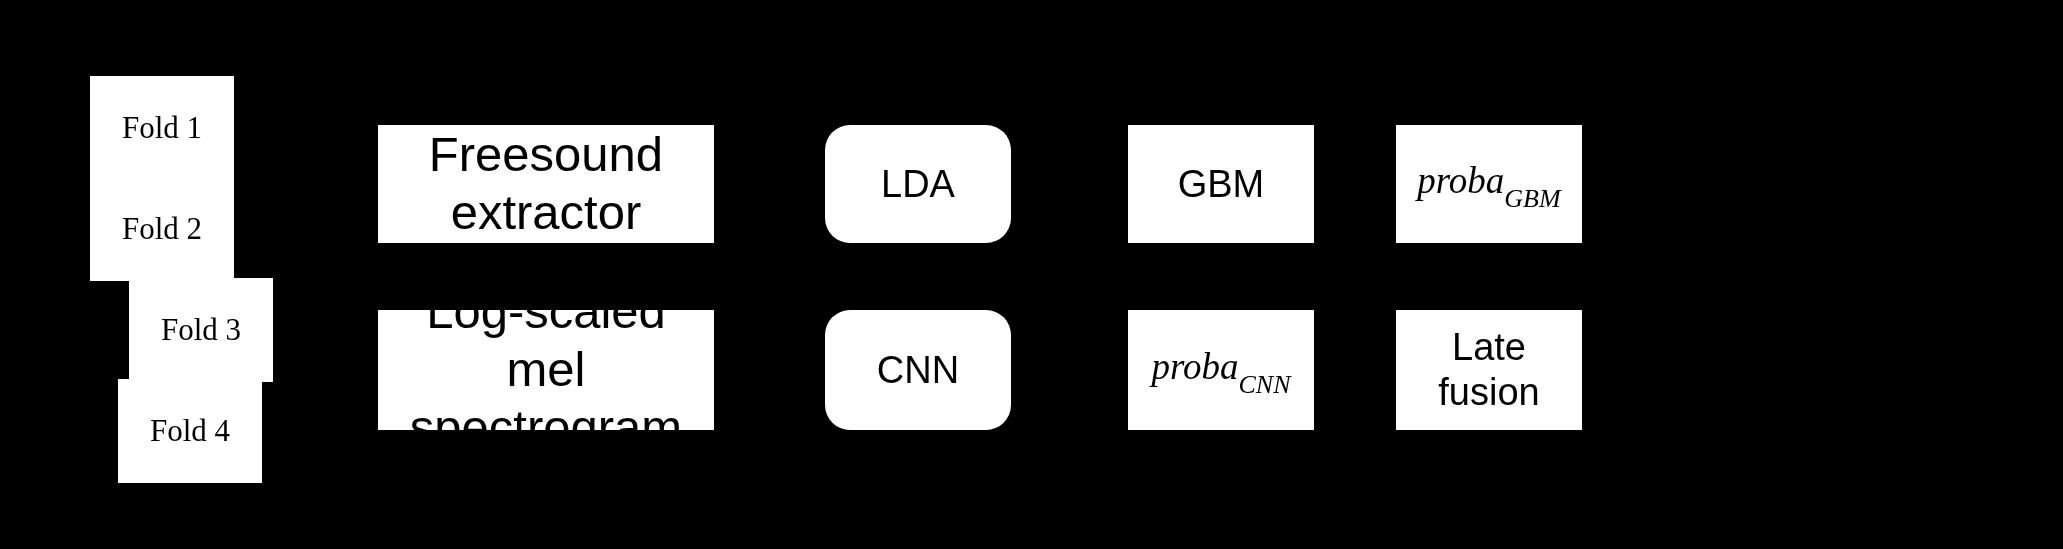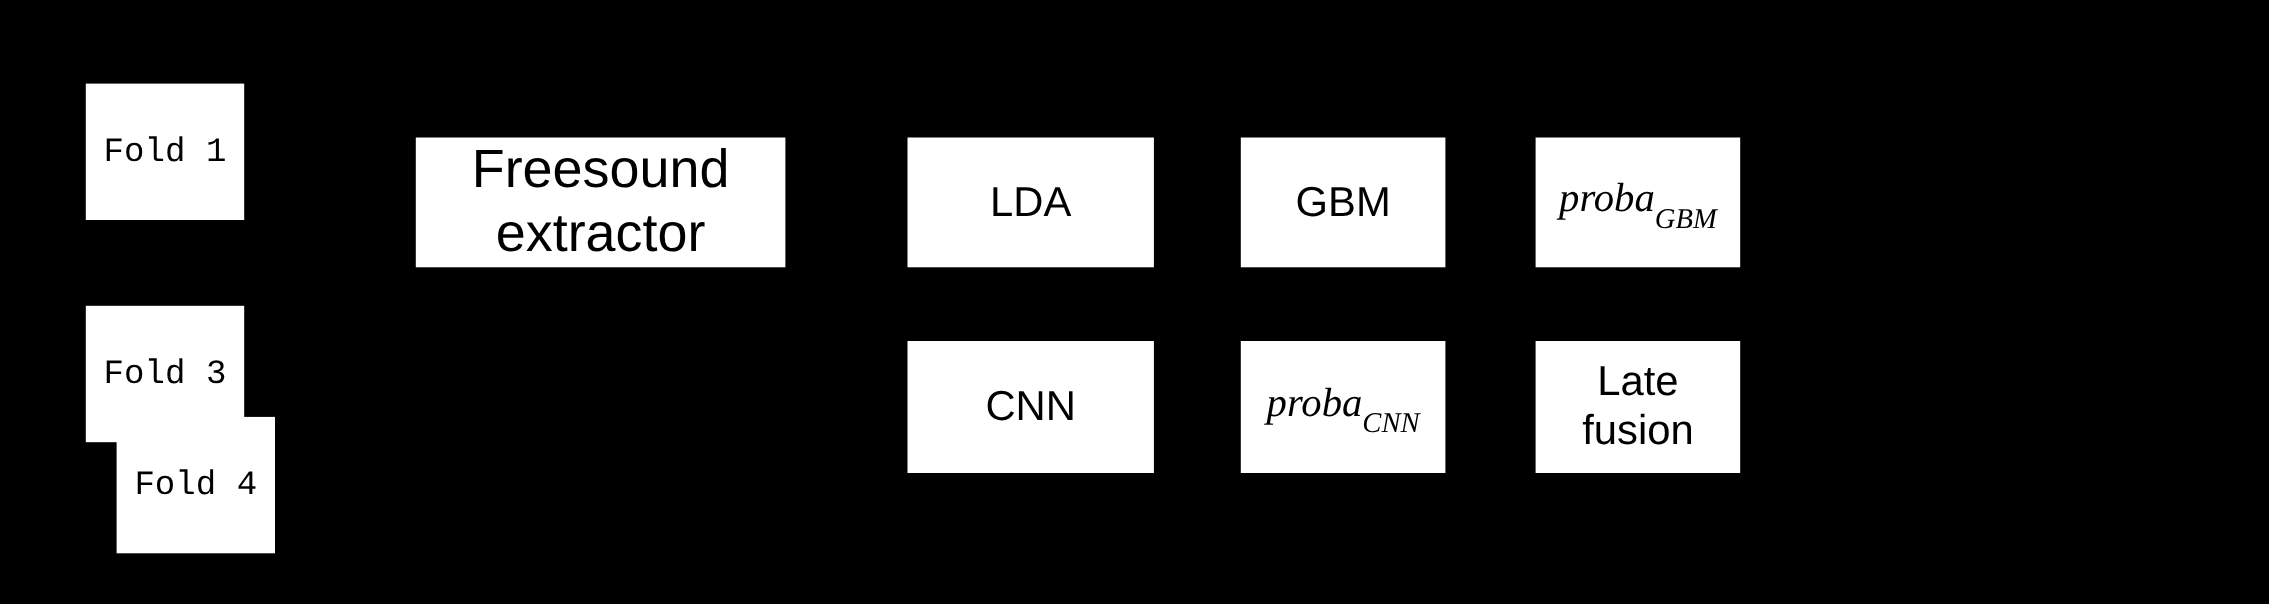--- a/index.html
+++ b/index.html
@@ -35,43 +35,43 @@
   
   .fold-stack {
     position: absolute;
     left: 78px;
     top: 76px;
     width: 144px;
     height: 400px;
   }
   .fold-box {
     position: absolute;
-    left: 0;
+    left: 12px;
     width: 144px;
-    height: 124px;
+    height: 104px;
     background: #ffffff;
     color: #000000;
     display: flex;
     align-items: center;
     justify-content: center;
     font-size: 31px;
-    font-family: Liberation Mono, monospace;
+    font-family: Liberation Serif, serif;
     box-sizing: border-box;
   }
   .fold-0 { top: 0px; }
   .fold-1 { top: 101px; }
-  .fold-2 { top: 202px; }
+  .fold-2 { top: 202px; margin-left: 39px; }
   .fold-3 { top: 303px; margin-left: 28px; }
 
   
   .row-top    { top: 125px; height: 118px; }
   .row-bottom { top: 310px; height: 120px; }
 
   .col-extractor { left: 378px;  width: 336px; }
-  .col-model     { left: 825px;  width: 224px; }
+  .col-model     { left: 825px;  width: 186px; border-radius: 25px; }
   .col-stage3    { left: 1128px; width: 186px; }
   .col-stage4    { left: 1396px; width: 186px; }
 
   .label-lg   { font-size: 49px; }
   .label-md   { font-size: 38px; }
 
   .math-term {
     font-family: "Liberation Serif", serif;
     font-style: italic;
     font-size: 37px;
@@ -89,20 +89,23 @@
 </style>
 </head>
 <body>
 
 <div id="diagram-canvas">
 
   <div class="fold-stack">
     <div class="fold-box fold-0">
       <span>Fold 1</span>
     </div>
+    <div class="fold-box fold-1">
+      <span>Fold 2</span>
+    </div>
     <div class="fold-box fold-2">
       <span>Fold 3</span>
     </div>
     <div class="fold-box fold-3">
       <span>Fold 4</span>
     </div>
   </div>
 
   <div class="node-box row-top col-extractor label-lg">
     <span>Freesound
@@ -114,20 +117,24 @@
   </div>
 
   <div class="node-box row-top col-stage3 label-md">
     <span>GBM</span>
   </div>
 
   <div class="node-box row-top col-stage4">
     <span class="math-term"><span>proba</span><span class="math-sub">GBM</span></span>
   </div>
 
+  <div class="node-box row-bottom col-extractor label-lg">
+    <span>Log-scaled
+mel spectrogram</span>
+  </div>
 
   <div class="node-box row-bottom col-model label-md">
     <span>CNN</span>
   </div>
 
   <div class="node-box row-bottom col-stage4 label-md">
     <span>Late
 fusion</span>
   </div>
 

